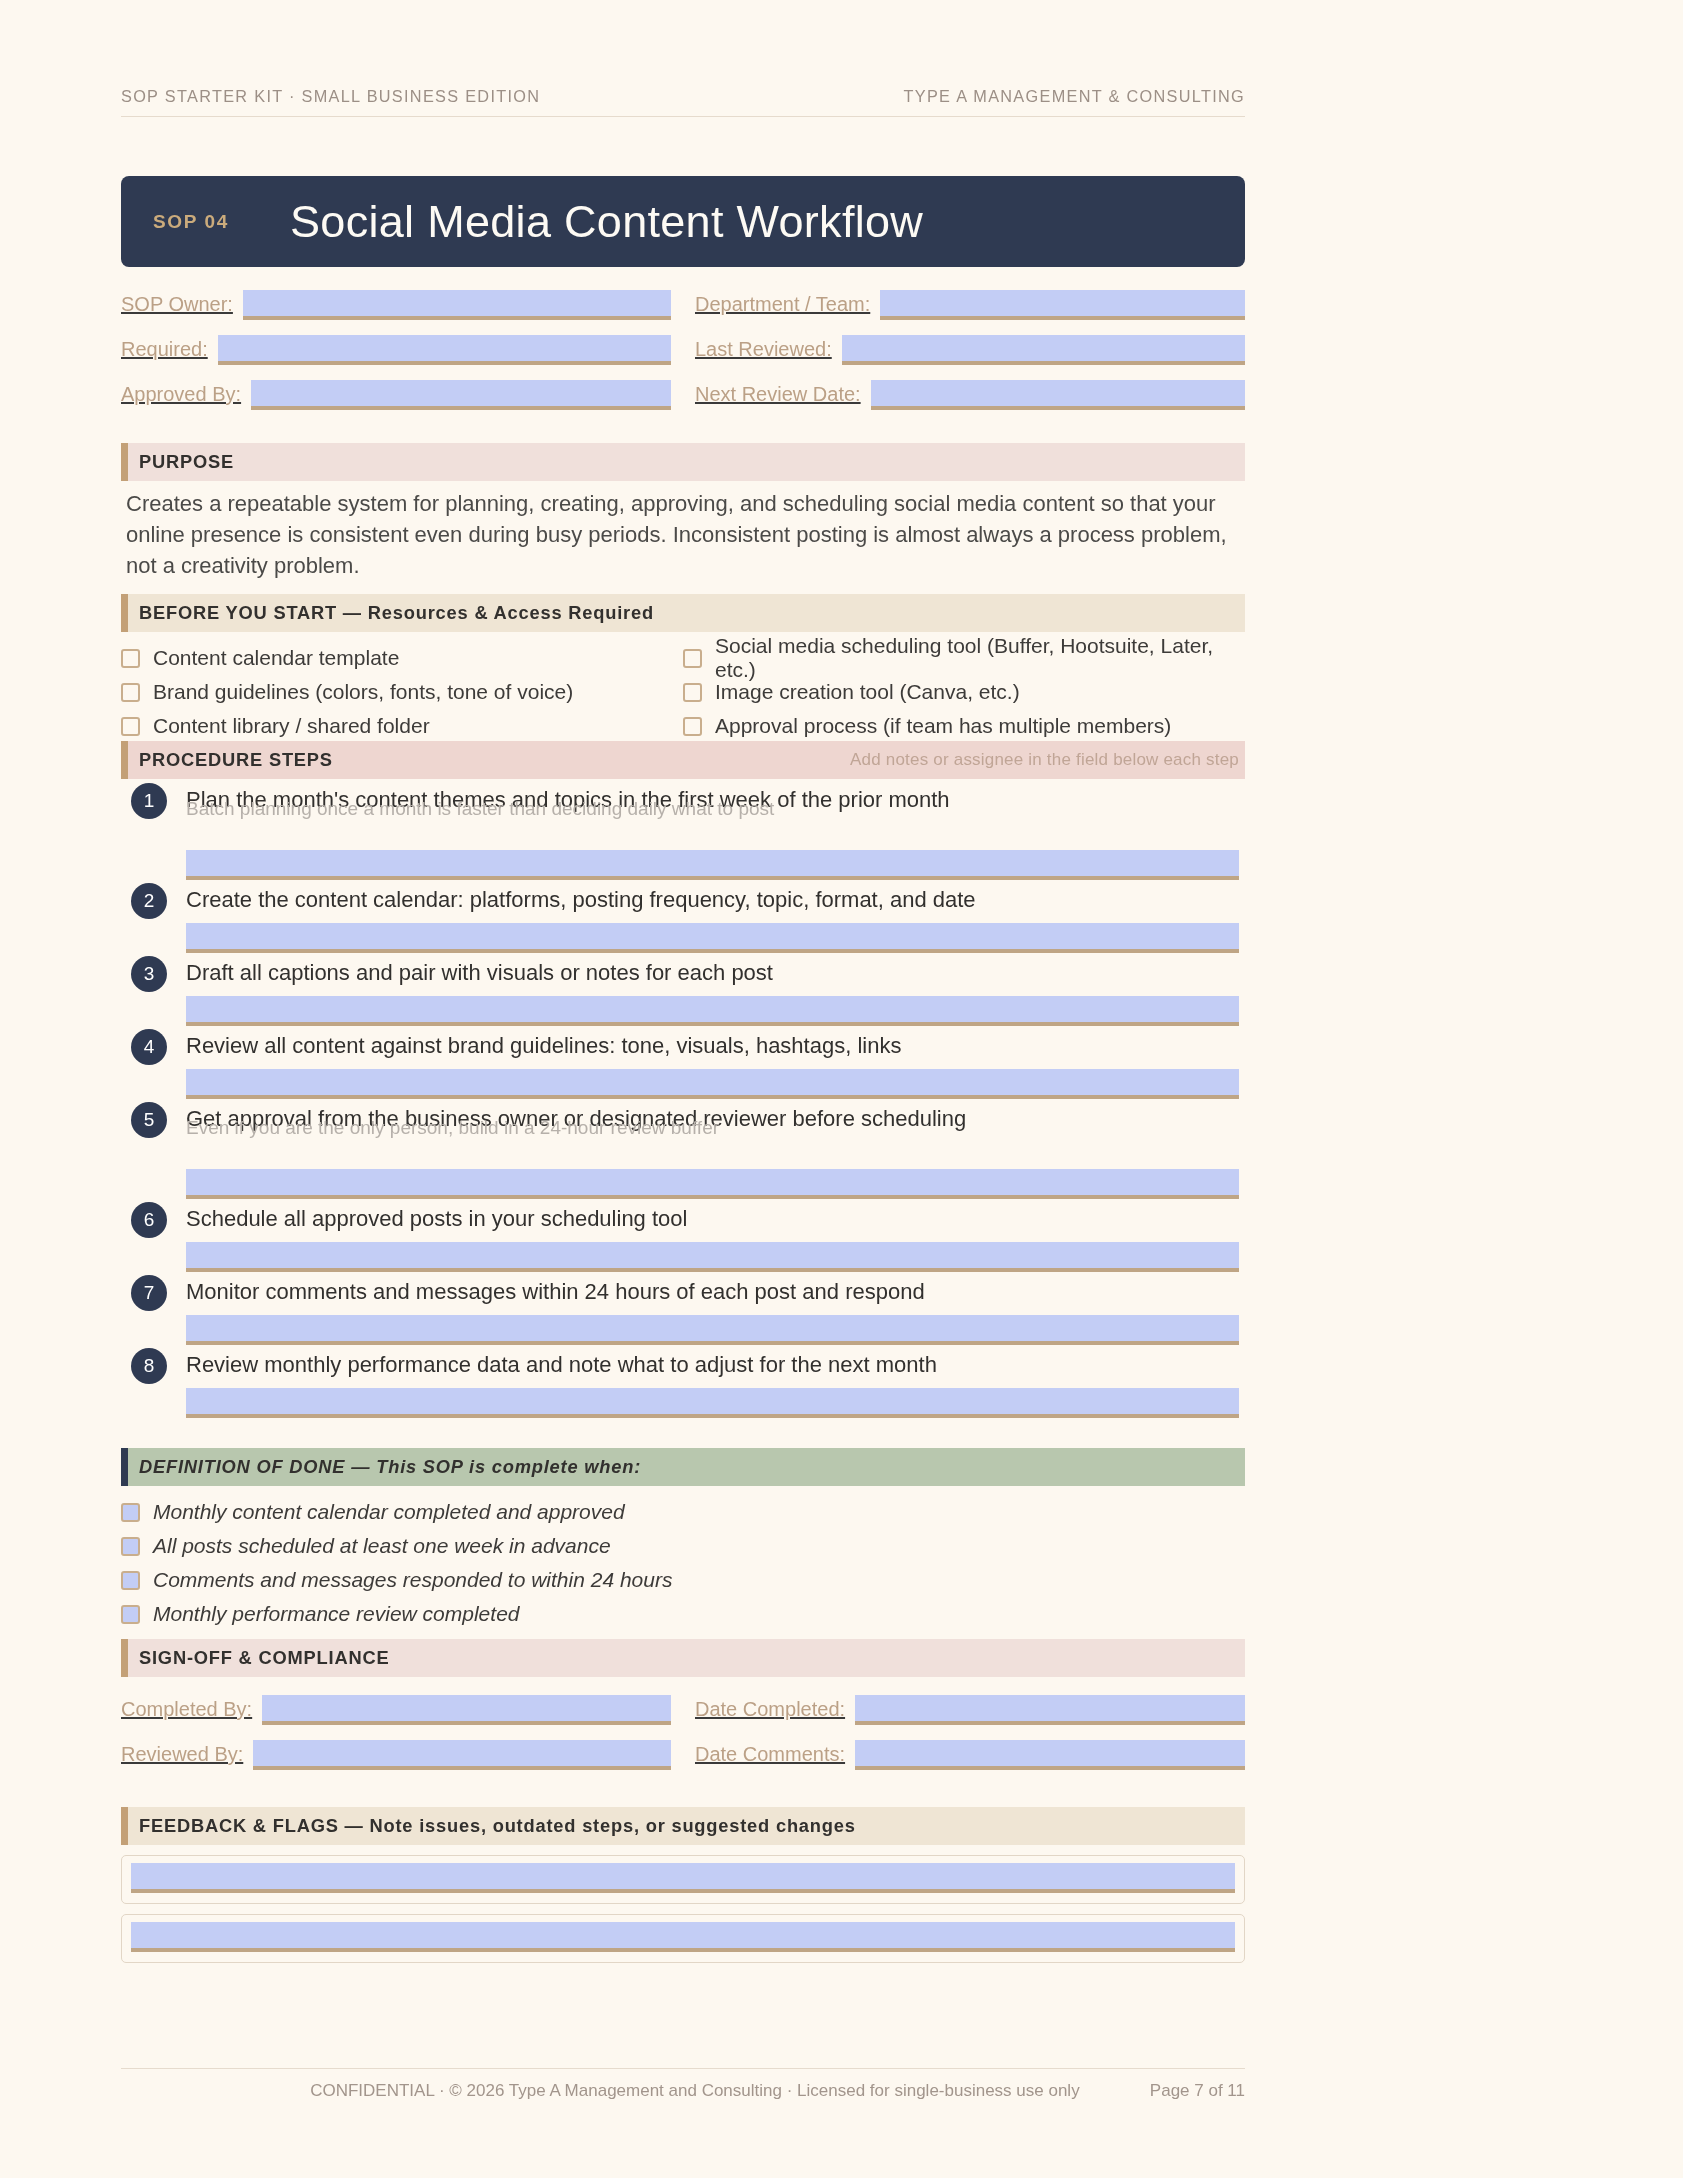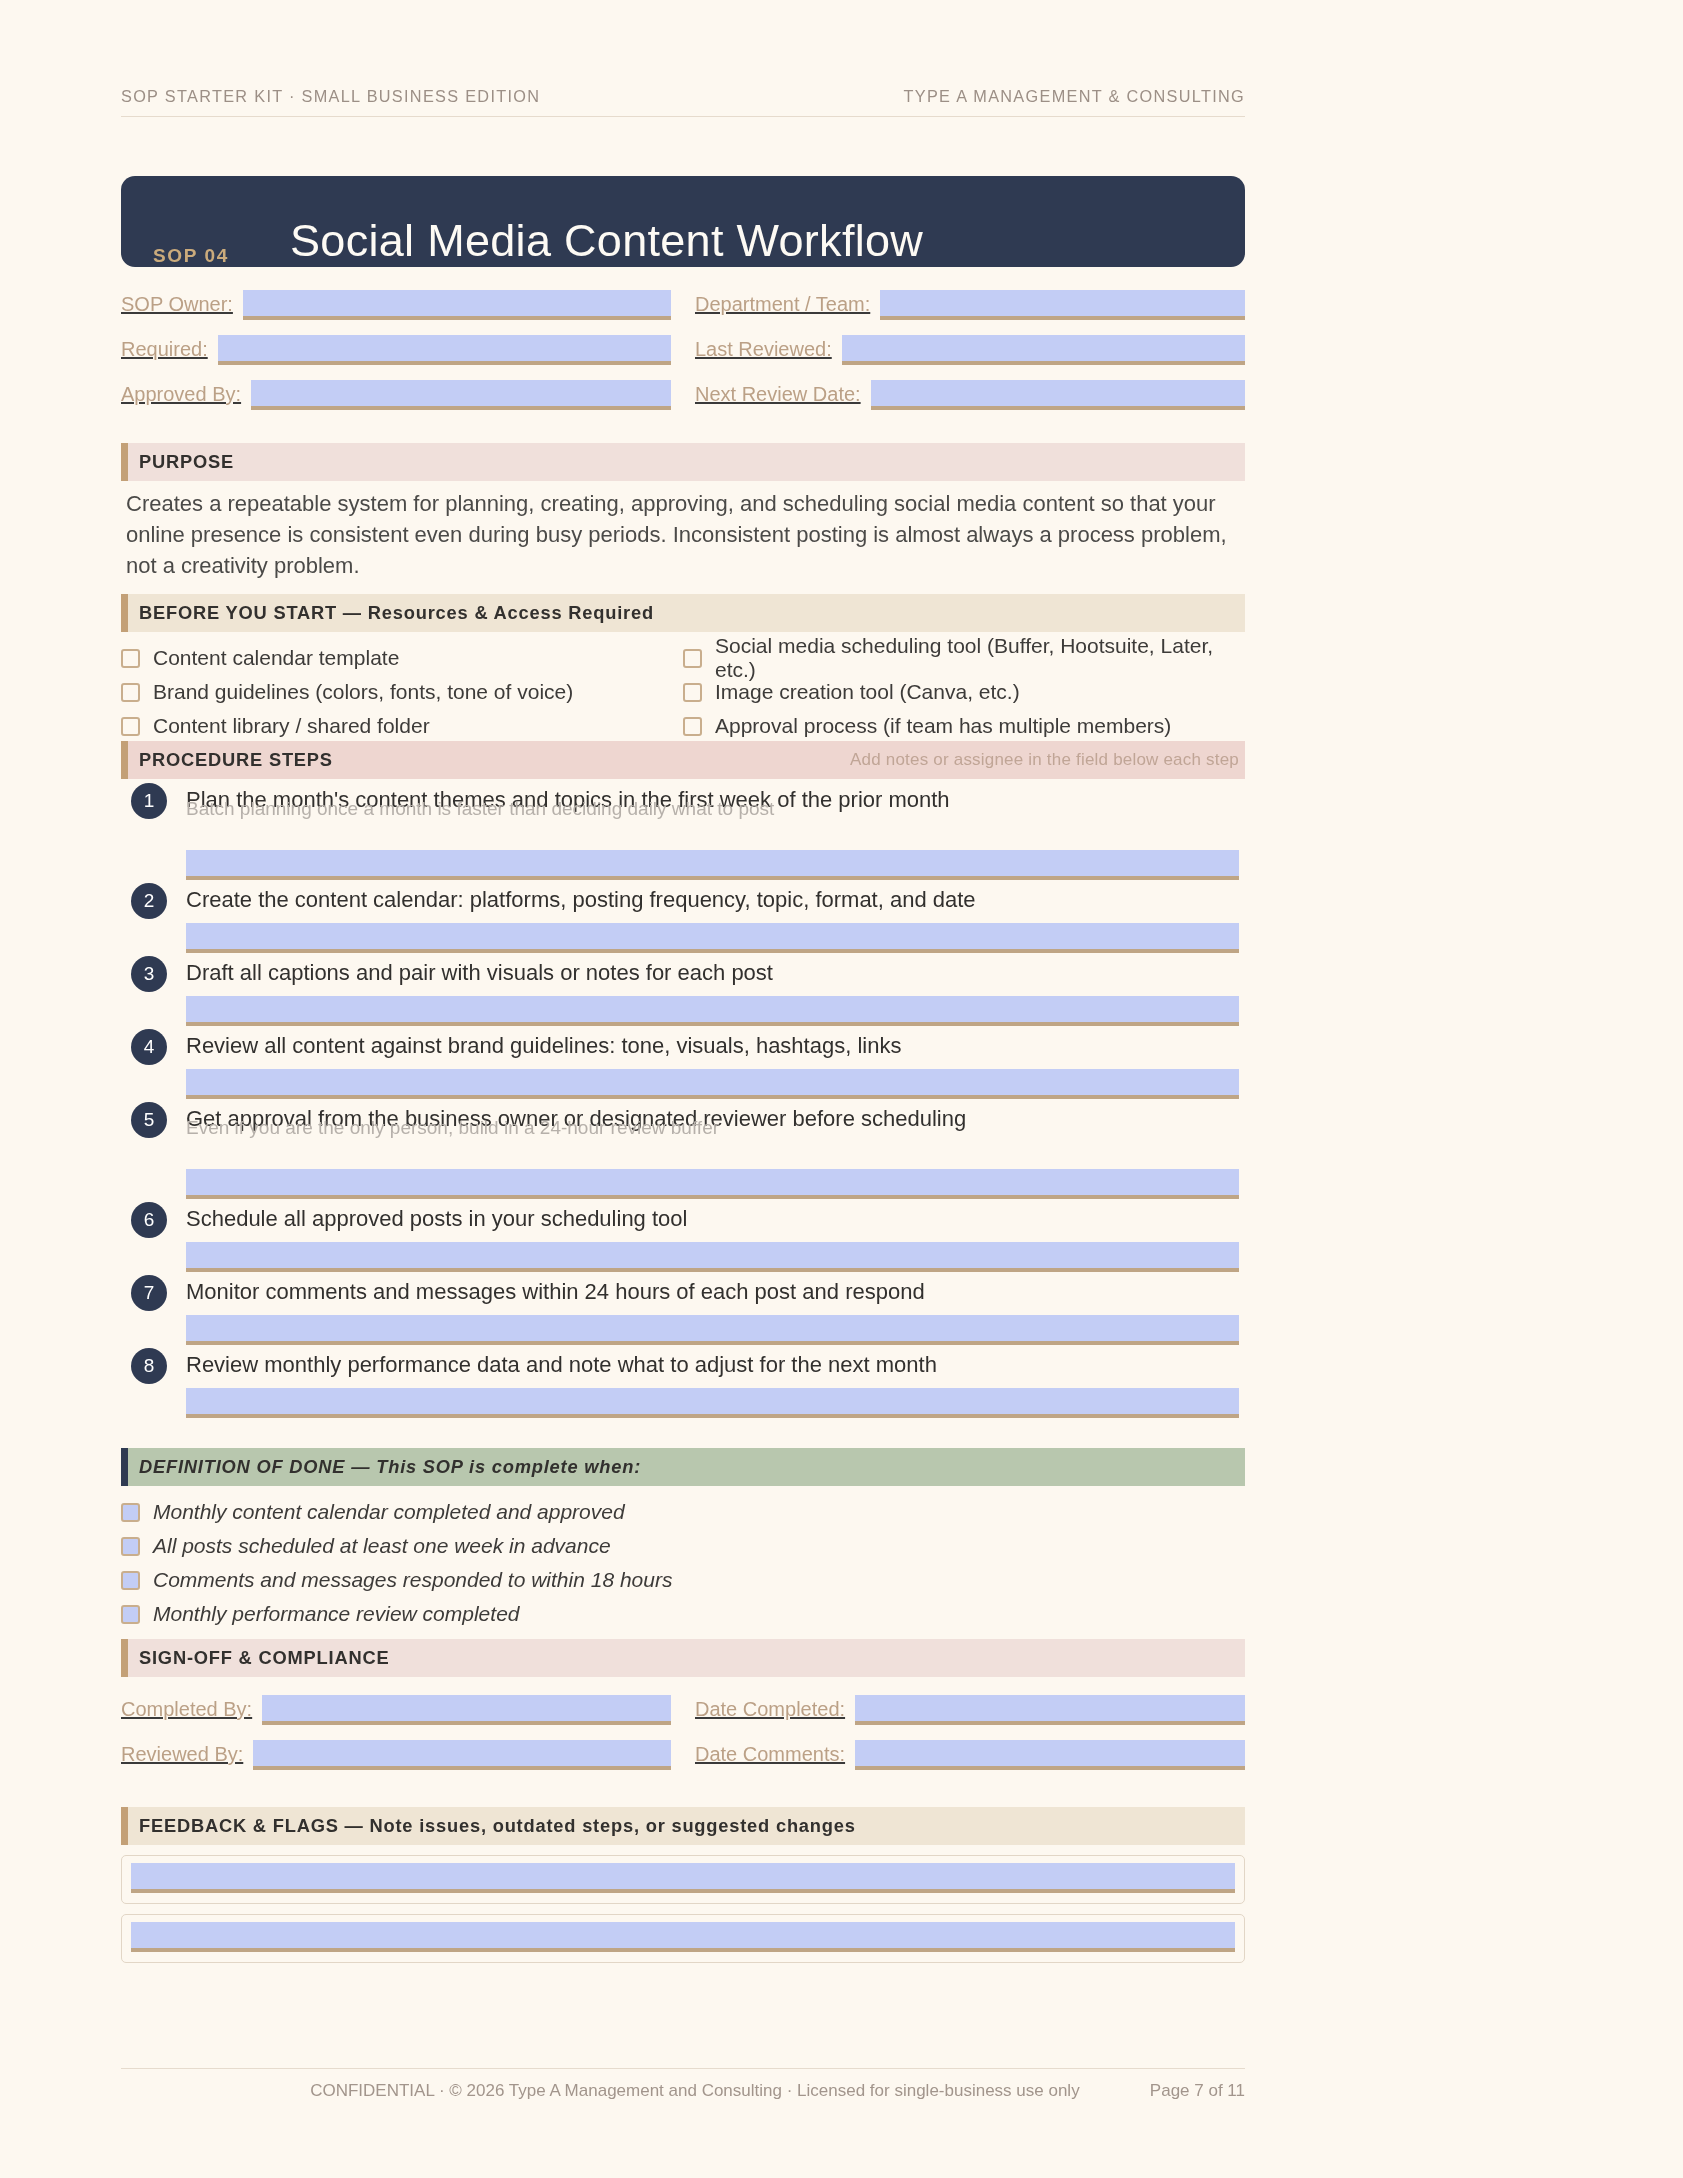--- a/index.html
+++ b/index.html
@@ -42,23 +42,23 @@
   .run-header .right { text-align: right; }
 
   
   .title-banner {
     position: absolute;
     top: 176px;
     left: 121px;
     right: 121px;
     height: 91px;
     background: #2f3a52;
-    border-radius: 14px;
-    display: flex;
-    align-items: flex-end;
+    border-radius: 8px;
+    display: flex;
+    align-items: center;
     box-sizing: border-box;
     padding-left: 32px;
   }
   .sop-code {
     color: #cbab7c;
     font-size: 19px;
     letter-spacing: 1.6px;
     font-weight: bold;
     width: 127px;
     flex: none;
@@ -427,21 +427,21 @@
       <div class="check-item">
         <span class="cbox filled"></span>
         <span>Monthly content calendar completed and approved</span>
       </div>
       <div class="check-item">
         <span class="cbox filled"></span>
         <span>All posts scheduled at least one week in advance</span>
       </div>
       <div class="check-item">
         <span class="cbox filled"></span>
-        <span>Comments and messages responded to within 18 hours</span>
+        <span>Comments and messages responded to within 24 hours</span>
       </div>
       <div class="check-item">
         <span class="cbox filled"></span>
         <span>Monthly performance review completed</span>
       </div>
     </div>
   </div>
 
   <div class="sec" style="top:1639px;">
     <div class="sec-bar bar-blush">

